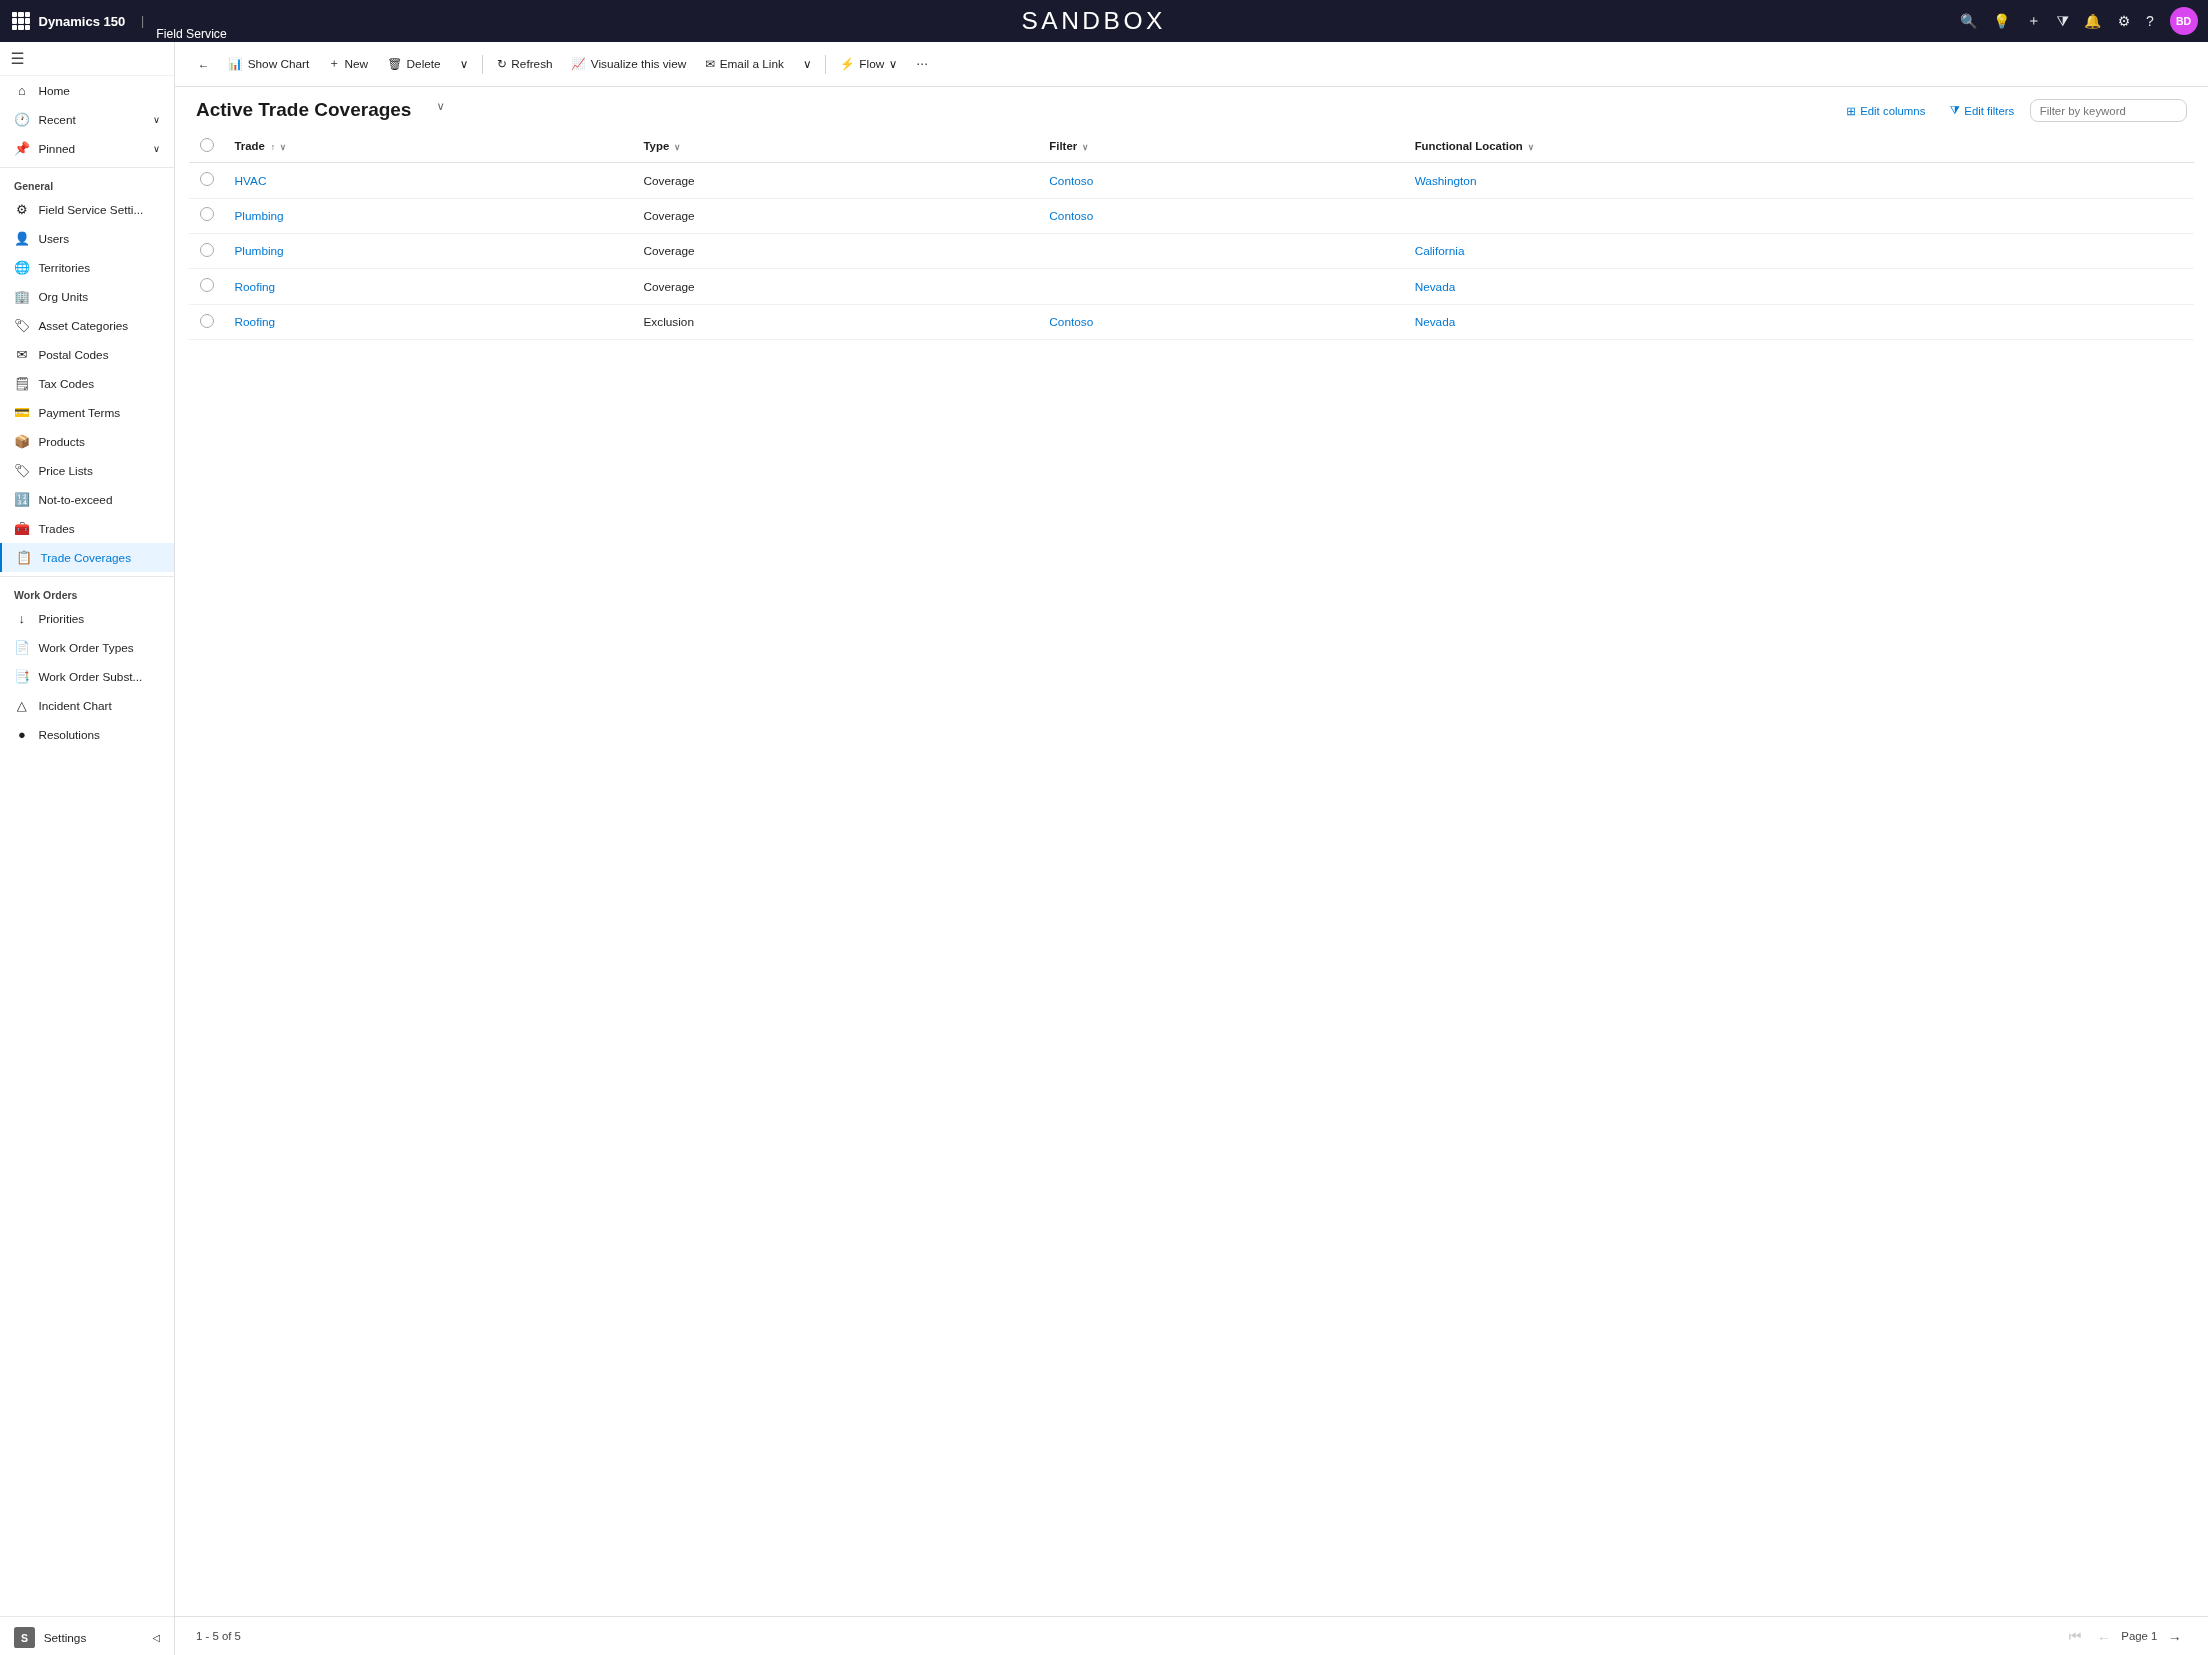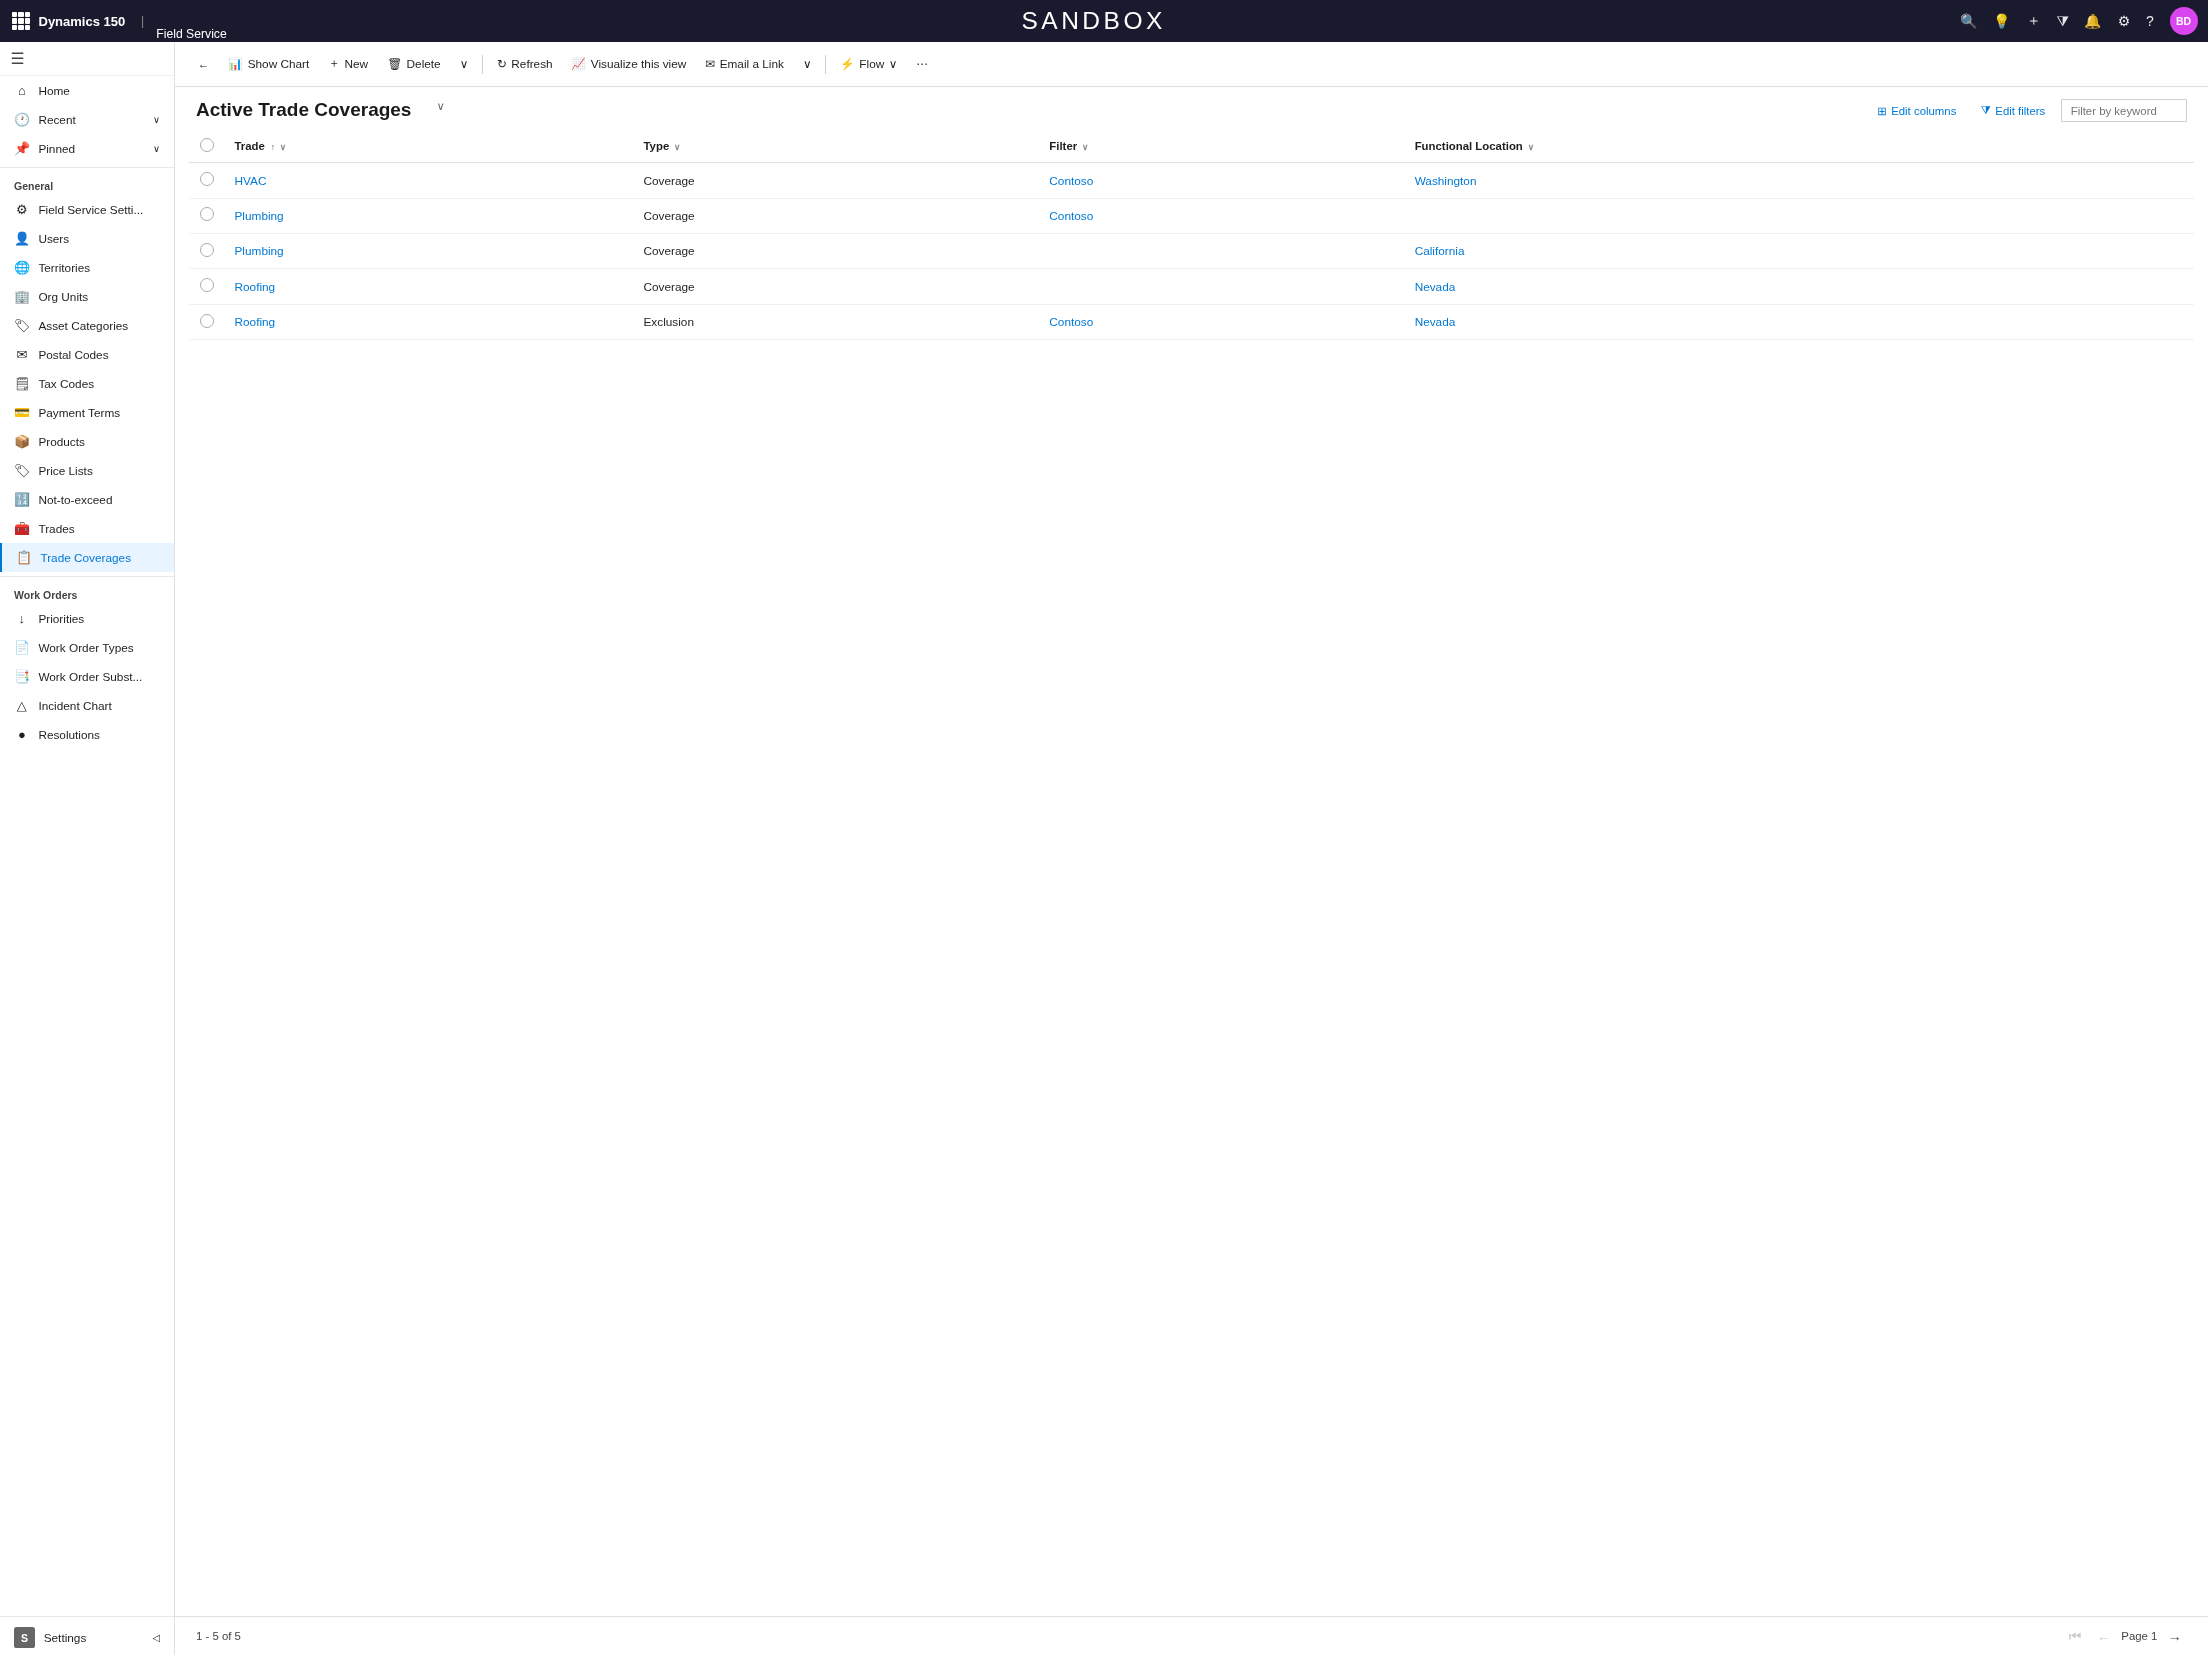--- a/index.html
+++ b/index.html
@@ -109,24 +109,24 @@
     .list-title { font-size: 19px; font-weight: 600; color: #1a1a1a; }
     .list-title-chevron { font-size: 11.4px; color: #666; cursor: pointer; }
     .list-header-actions { margin-left: auto; display: flex; align-items: center; gap: 7px; }
     .edit-cols-btn, .edit-filters-btn {
       display: flex; align-items: center; gap: 4.4px;
       padding: 4.4px 8.7px; border: none; background: none;
       cursor: pointer; font-size: 11.4px; color: #0078d4; border-radius: 2.6px;
     }
     .filter-input {
       border: 0.9px solid #d0d0d0;
-      border-radius: 1px;
+      border-radius: 8px;
       padding: 4.4px 8.7px;
       font-size: 11.4px;
-      width: 126px;
+      width: 157px;
       outline: none;
     }
 
     
     .table-container { flex: 1; overflow-y: auto; padding: 0 14px; }
     table { width: 100%; border-collapse: collapse; }
     thead tr { border-bottom: 1.7px solid #e0e0e0; }
     th {
       padding: 8.7px 10.5px;
       text-align: left;

